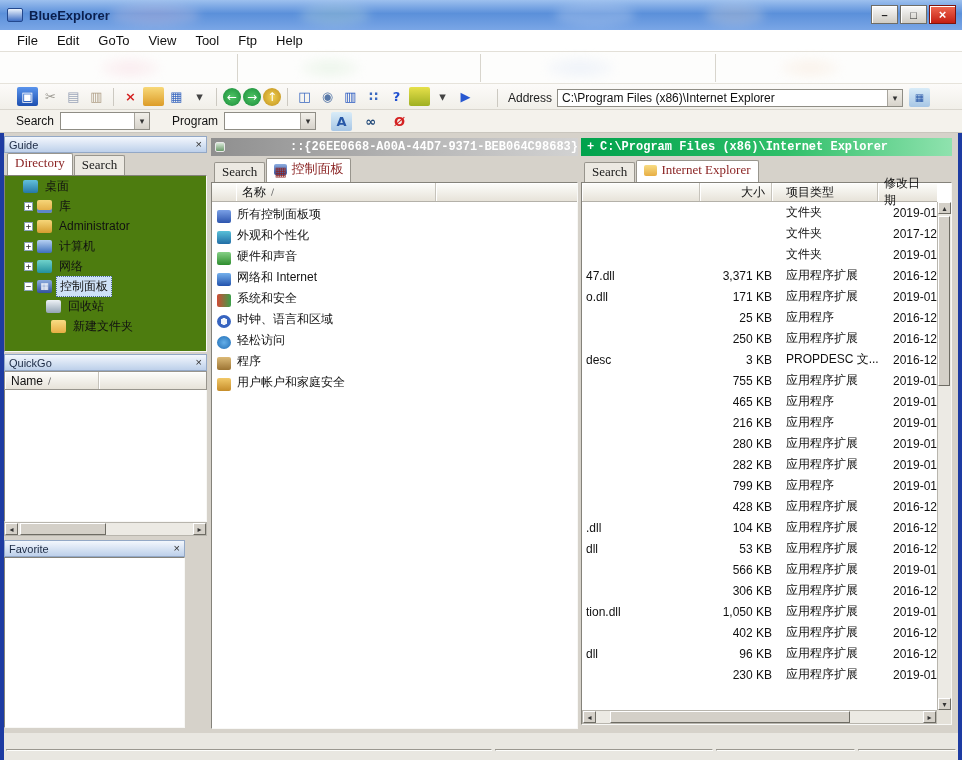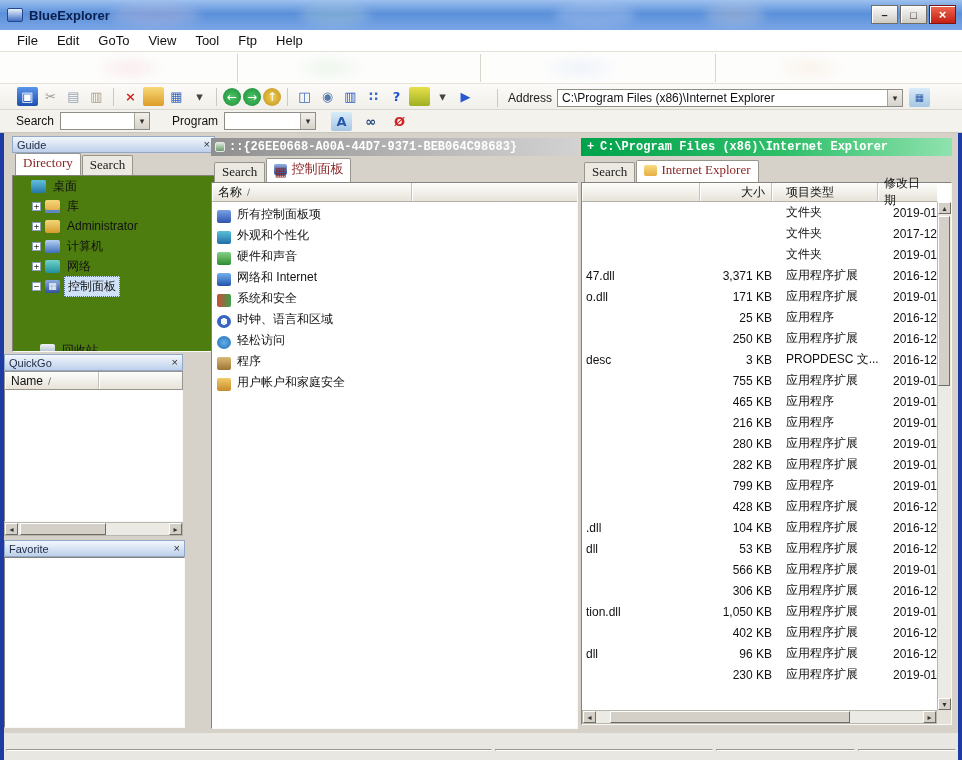--- a/index.html
+++ b/index.html
@@ -76,42 +76,42 @@
 
   
   .tabs { display:flex; align-items:flex-end; height:22px; padding-left:3px; }
   .tab { font-family:"Liberation Serif",serif; font-size:13px; color:#1a1a1a;
     background:#ece9e2; border:1px solid #98958d; border-bottom:none;
     padding:1px 7px 2px 7px; margin-right:1px; border-radius:2px 2px 0 0; display:flex; align-items:center; gap:4px; }
   .tab.sel { background:#fff; color:#8b2424; padding-bottom:4px; position:relative; z-index:2; }
   .tabic { width:13px; height:11px; display:inline-block; border-radius:2px; }
 
   
-  .guide { position:absolute; left:12px; top:136px; width:203px; }
+  .guide { position:absolute; left:4px; top:136px; width:203px; }
   .treebox { height:177px; background:#4d7c0f; border:1px solid; border-color:#84827a #f8f8f6 #f8f8f6 #84827a; overflow:hidden; }
   .titem { height:20px; display:flex; align-items:center; white-space:nowrap; }
   .expander { width:9px; height:9px; min-width:9px; border:1px solid #8aa0b8; background:#fff;
     font-size:9px; line-height:7px; text-align:center; color:#333; margin-right:4px;
     font-family:"DejaVu Sans Mono",monospace; }
   .expander-spacer { width:9px; min-width:9px; margin-right:4px; }
   .tlabel { padding:1px 3px; }
   .tlabel.sel { background:#cfe2f7; border:1px dotted #4a6a9a; }
   .ic { display:inline-block; width:15px; height:13px; min-width:15px; border-radius:2px; margin-right:4px;
     text-align:center; font-size:9px; line-height:13px; color:#fff; font-family:"DejaVu Sans",sans-serif; }
   .ic-desktop { background:linear-gradient(#63c0dc,#2578a6); }
   .ic-library { background:linear-gradient(#f6d679,#dfa53a); box-shadow:inset 0 -3px 0 #5d87c8; }
   .ic-user-folder { background:linear-gradient(#f6d679,#d59d2f); }
   .ic-computer { background:linear-gradient(#b6d0f2,#3e70bd); }
   .ic-network { background:linear-gradient(#6fd2ca,#23909e); }
   .ic-control-panel { background:linear-gradient(#8cacdf,#33539f); }
   .ic-control-panel::before { content:"▦"; }
   .ic-recycle-bin { background:linear-gradient(#eef2f6,#93a4b4); }
   .ic-folder { background:linear-gradient(#f8dc83,#e7ae44); }
 
-  .quickgo { position:absolute; left:4px; top:354px; width:179px; }
+  .quickgo { position:absolute; left:4px; top:354px; width:203px; }
   .colhdr { height:19px; display:flex; background:linear-gradient(#fdfdfb,#e7e3d9); border:1px solid #98958d; border-bottom-color:#98958d; }
   .colcell { padding:2px 6px; border-right:1px solid #c6c3bb; box-shadow:inset 1px 1px 0 #fff; display:flex; align-items:center; gap:5px; }
   .sortmark { font-family:"DejaVu Sans",sans-serif; font-size:9px; color:#666; }
   .sortmark::before { content:"∕"; }
   .qlist { height:132px; background:#fff; border:1px solid; border-color:#84827a #f8f8f6 #f8f8f6 #84827a; border-top:none; }
 
   
   .hscroll { height:14px; background:#eceae4; display:flex; align-items:center; border:1px solid #b8b5ad; }
   .sbtn { width:13px; height:12px; min-width:13px; background:#d4d0c8; border:1px solid;
     border-color:#fff #6e6c64 #6e6c64 #fff; display:flex; align-items:center; justify-content:center;
@@ -125,38 +125,38 @@
   .vtrack { flex:1; width:13px; position:relative; }
   .vthumb { position:absolute; left:0; top:2px; width:12px; height:170px; background:#d4d0c8;
     border:1px solid; border-color:#fff #6e6c64 #6e6c64 #fff; }
 
   .favorite { position:absolute; left:4px; top:540px; width:181px; }
   .favbox { height:171px; background:#fff; border:1px solid; border-color:#84827a #f8f8f6 #f8f8f6 #84827a; }
 
   
   .phead-path { position:absolute; height:18px; display:flex; align-items:center; padding-left:4px;
     font-family:"Liberation Mono",monospace; font-size:12px; font-weight:bold; color:#fff; white-space:nowrap; overflow:hidden; }
-  .phead-path.inactive { background:linear-gradient(90deg,#8f8f8f,#b9b9b9 60%,#d2d2d2); }
+  .phead-path.inactive { background:linear-gradient(90deg,#8f8f8f,#b9b9b9 60%,#d2d2d2);justify-content:space-between; }
   .phead-path.active { background:linear-gradient(90deg,#00a24c,#2fbf69 55%,#8fe2ae); }
   .pmark { width:10px; height:10px; min-width:10px; margin-right:4px; border-radius:2px;
     background:linear-gradient(#d8e8d8,#6a9a6a); border:1px solid #e8e8e8; }
   .pplus { width:11px; min-width:11px; margin-right:4px; text-align:center; font-weight:bold; }
   .pplus::before { content:"+"; }
 
   .c-head { left:211px; top:138px; width:367px; }
   .r-head { left:581px; top:138px; width:371px; }
   .c-tabs { position:absolute; left:211px; top:156px; width:367px; height:26px; }
   .r-tabs { position:absolute; left:581px; top:156px; width:371px; height:26px; }
 
   .contentbox { position:absolute; background:#fff; border:1px solid; border-color:#84827a #f8f8f6 #f8f8f6 #84827a; }
   .c-box { left:211px; top:182px; width:367px; height:547px; }
   .r-box { left:581px; top:182px; width:371px; height:543px; }
 
   
-  .c-colhdr { border:none; border-bottom:1px solid #b4b1a9; }
+  .c-colhdr { border:none; border-bottom:1px solid #b4b1a9;padding-left:24px; }
   .c-name { width:200px; }
   .c-rest { flex:1; border-right:none; }
   .citem { height:21px; display:flex; align-items:flex-end; padding-left:5px; white-space:nowrap; }
   .cic { width:14px; height:13px; min-width:14px; margin-right:6px; border-radius:2px; }
   .ic-all-items { background:linear-gradient(#7aa0e6,#2d55ae); }
   .ic-appearance { background:linear-gradient(#59c0d8,#226ea6); }
   .ic-hardware { background:linear-gradient(#86d086,#2e8d2e); }
   .ic-internet { background:linear-gradient(#74b0ec,#2353ad); }
   .ic-security { background:linear-gradient(90deg,#cf4b35,#3ba04a); }
   .ic-clock { background:radial-gradient(circle at 50% 50%, #f2f6fa 34%, #3764c0 36%); border-radius:50%; }
@@ -327,21 +327,21 @@
         <div class="titem" style="padding-left: 19px;">
           <span class="expander">+</span>
           <span class="ic ic-network"></span>
           <span class="tlabel">网络</span>
         </div>
         <div class="titem" style="padding-left: 19px;">
           <span class="expander">−</span>
           <span class="ic ic-control-panel"></span>
           <span class="tlabel sel">控制面板</span>
         </div>
-        <div class="titem" style="padding-left: 14px; margin-top: 44px;">
+        <div class="titem" style="padding-left: 28px;">
           <span class="expander-spacer"></span>
           <span class="ic ic-recycle-bin"></span>
           <span class="tlabel">回收站</span>
         </div>
         <div class="titem" style="padding-left: 33px;">
           <span class="expander-spacer"></span>
           <span class="ic ic-folder"></span>
           <span class="tlabel">新建文件夹</span>
         </div>
       </div>

